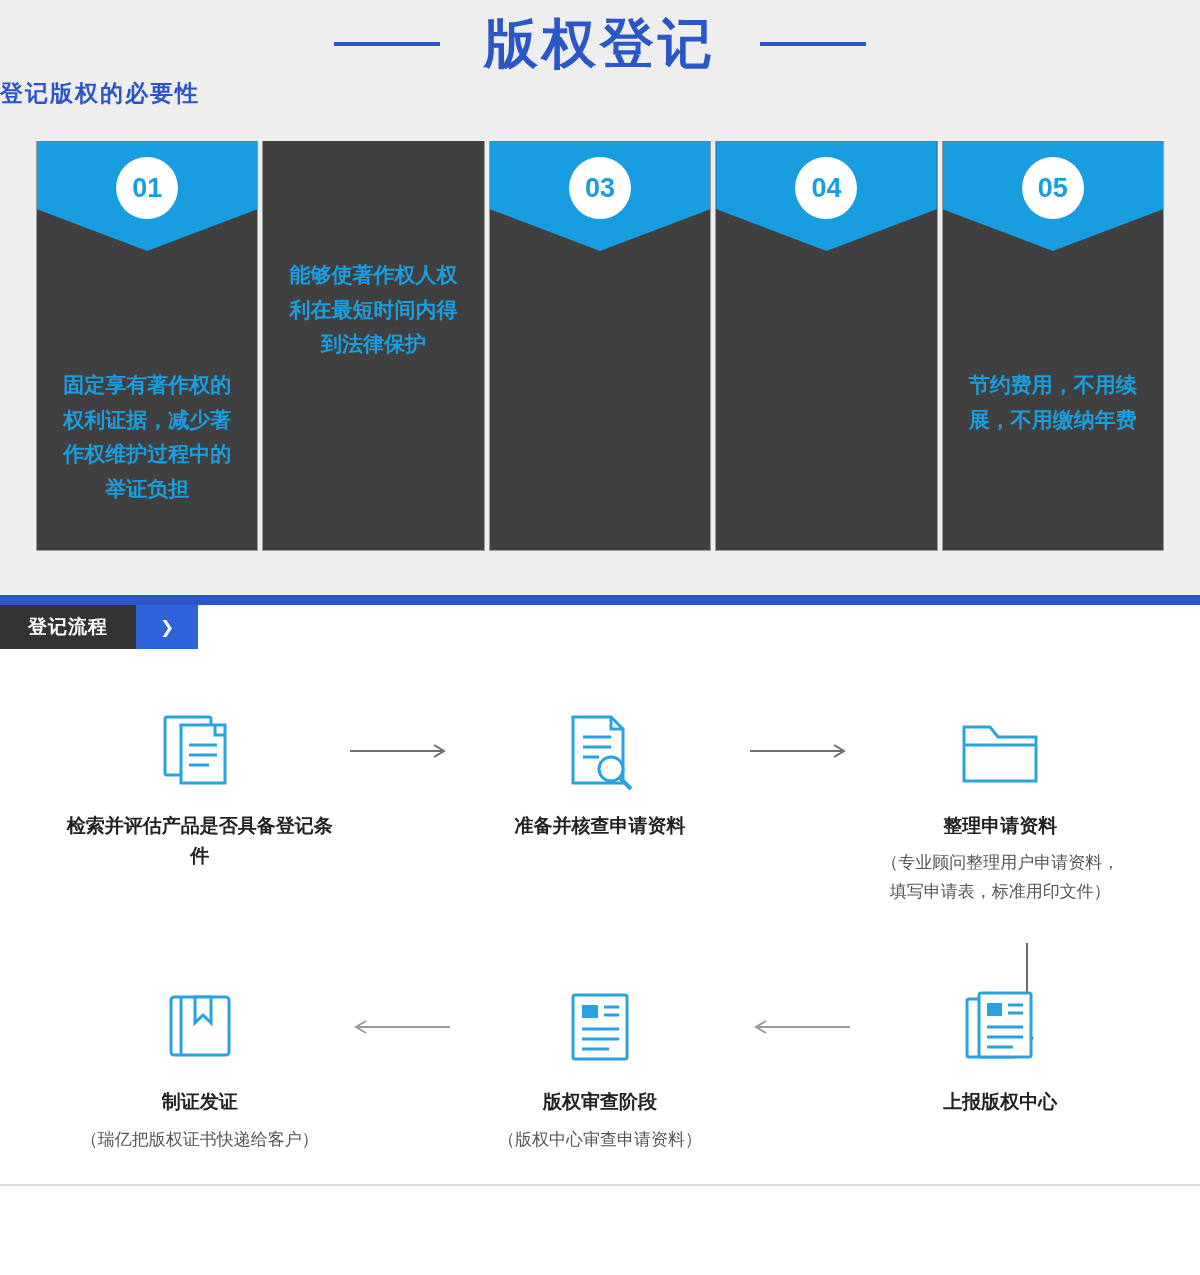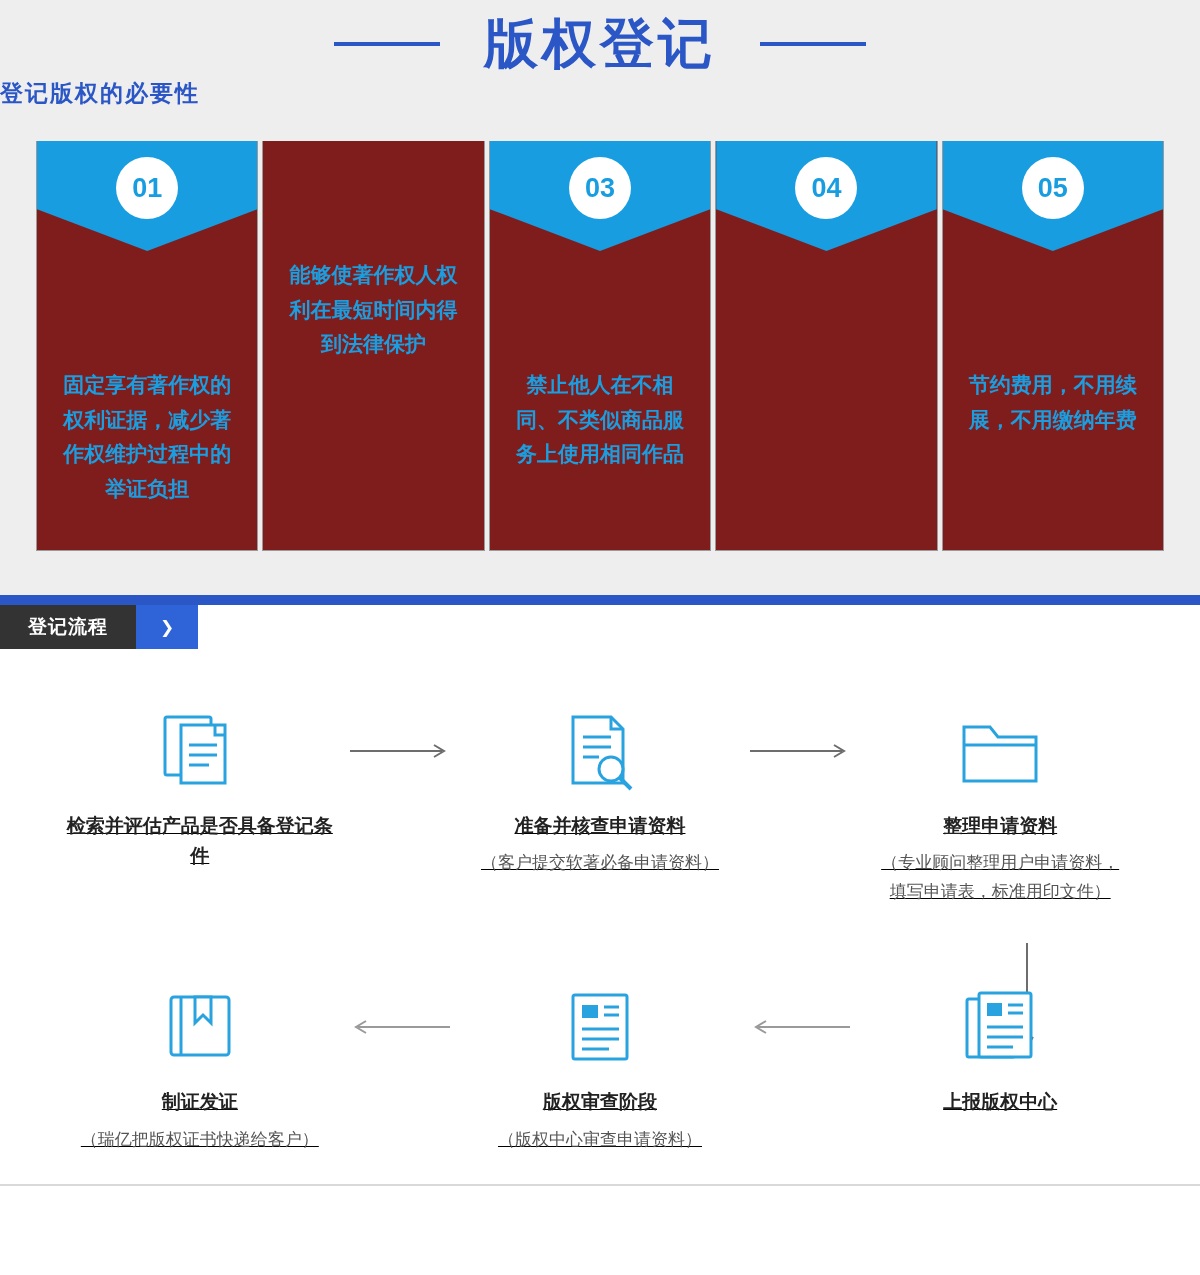--- a/index.html
+++ b/index.html
@@ -45,21 +45,21 @@
   }
 
   .cards {
     display: flex;
     margin: 32px 36px 0 36px;
     gap: 4px;
   }
   .card {
     flex: 1;
     position: relative;
-    background: #7f1d1d;
+    background: #404040;
     border: 1px solid #9a9a9a;
     border-top: none;
     height: 410px;
   }
   .card-top {
     position: relative;
     height: 110px;
     background: #179de0;
     clip-path: polygon(0 0, 100% 0, 100% 62%, 50% 100%, 0 62%);
     display: flex;
@@ -128,21 +128,20 @@
     padding: 0 60px;
   }
   .flow-row {
     display: flex;
     align-items: flex-start;
   }
   .flow-cell {
     width: 290px;
     text-align: center;
     position: relative;
-    text-decoration: underline;
   }
   .flow-icon {
     height: 92px;
     display: flex;
     align-items: center;
     justify-content: center;
   }
   .flow-label {
     margin-top: 14px;
     font-size: 19px;
@@ -204,21 +203,20 @@
       </div>
 
       <div class="card">
         <div class="card-text">能够使著作权人权利在最短时间内得到法律保护</div>
       </div>
 
       <div class="card">
         <div class="card-top">
           <div class="card-num">03</div>
         </div>
-        <div class="card-text">禁止他人在不相同、不类似商品服务上使用相同作品</div>
       </div>
 
       <div class="card">
         <div class="card-top">
           <div class="card-num">04</div>
         </div>
       </div>
 
       <div class="card">
         <div class="card-top">
@@ -273,21 +271,20 @@
               <path d="M14 6 h38 l12 12 v54 h-50 z" fill="#ffffff" stroke="#29a3e0" stroke-width="3"></path>
               <path d="M52 6 v12 h12" fill="none" stroke="#29a3e0" stroke-width="3"></path>
               <line x1="24" y1="26" x2="52" y2="26" stroke="#29a3e0" stroke-width="3"></line>
               <line x1="24" y1="36" x2="52" y2="36" stroke="#29a3e0" stroke-width="3"></line>
               <line x1="24" y1="46" x2="40" y2="46" stroke="#29a3e0" stroke-width="3"></line>
               <circle cx="52" cy="58" r="12" fill="#ffffff" stroke="#29a3e0" stroke-width="3"></circle>
               <line x1="61" y1="67" x2="72" y2="78" stroke="#29a3e0" stroke-width="4"></line>
             </svg>
           </div>
           <div class="flow-label">准备并核查申请资料</div>
-          <div class="flow-desc">（客户提交软著必备申请资料）</div>
         </div>
 
         <div class="arrow-cell">
           <svg width="100" height="20" viewBox="0 0 100 20">
             <line x1="0" y1="10" x2="92" y2="10" stroke="#6d6d6d" stroke-width="2"></line>
             <polyline points="84,4 94,10 84,16" fill="none" stroke="#6d6d6d" stroke-width="2"></polyline>
           </svg>
         </div>
 
         <div class="flow-cell">

